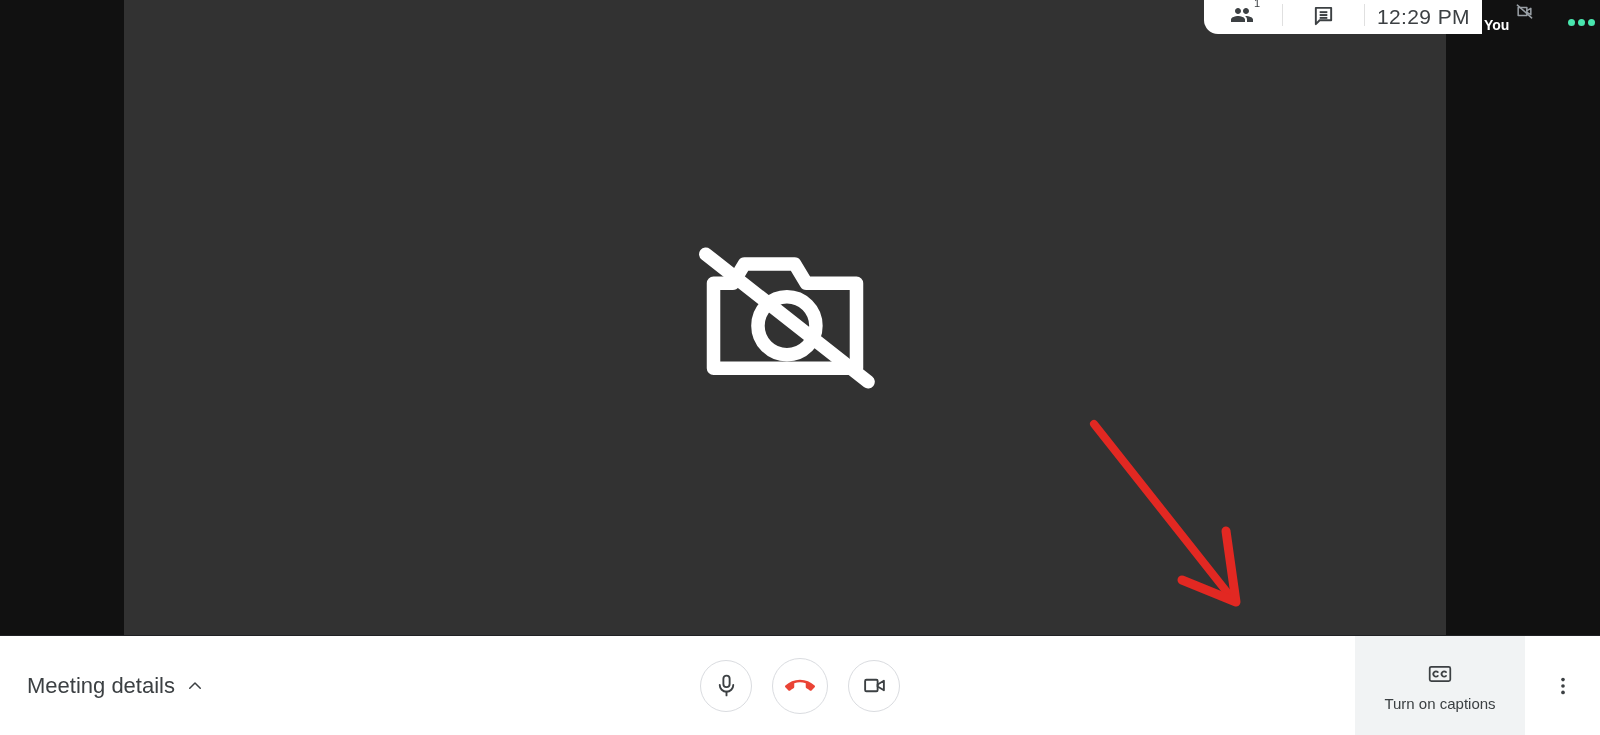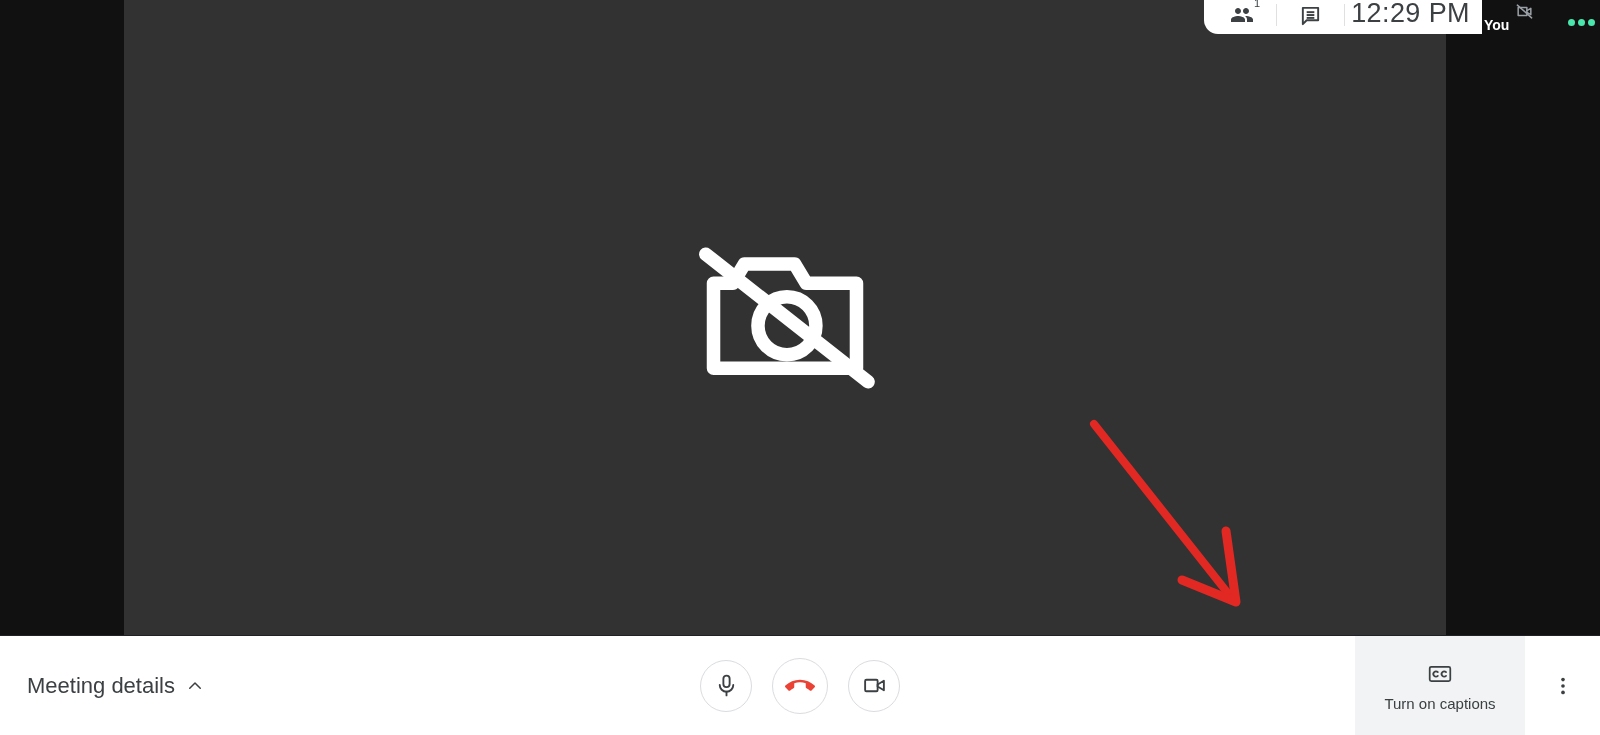--- a/index.html
+++ b/index.html
@@ -63,21 +63,21 @@
     margin-bottom: 4px;
   }
   .people-badge {
     position: absolute;
     top: -3px; right: 10px;
     font-size: 11px;
     color: #3c4043;
     font-weight: 400;
   }
   .clock {
-    font-size: 27px;
+    font-size: 21px;
     color: #3c4043;
     letter-spacing: 0.4px;
     white-space: nowrap;
     padding-right: 8px;
     line-height: 1;
     padding-bottom: 3px;
   }
 
   
   .self-strip {

